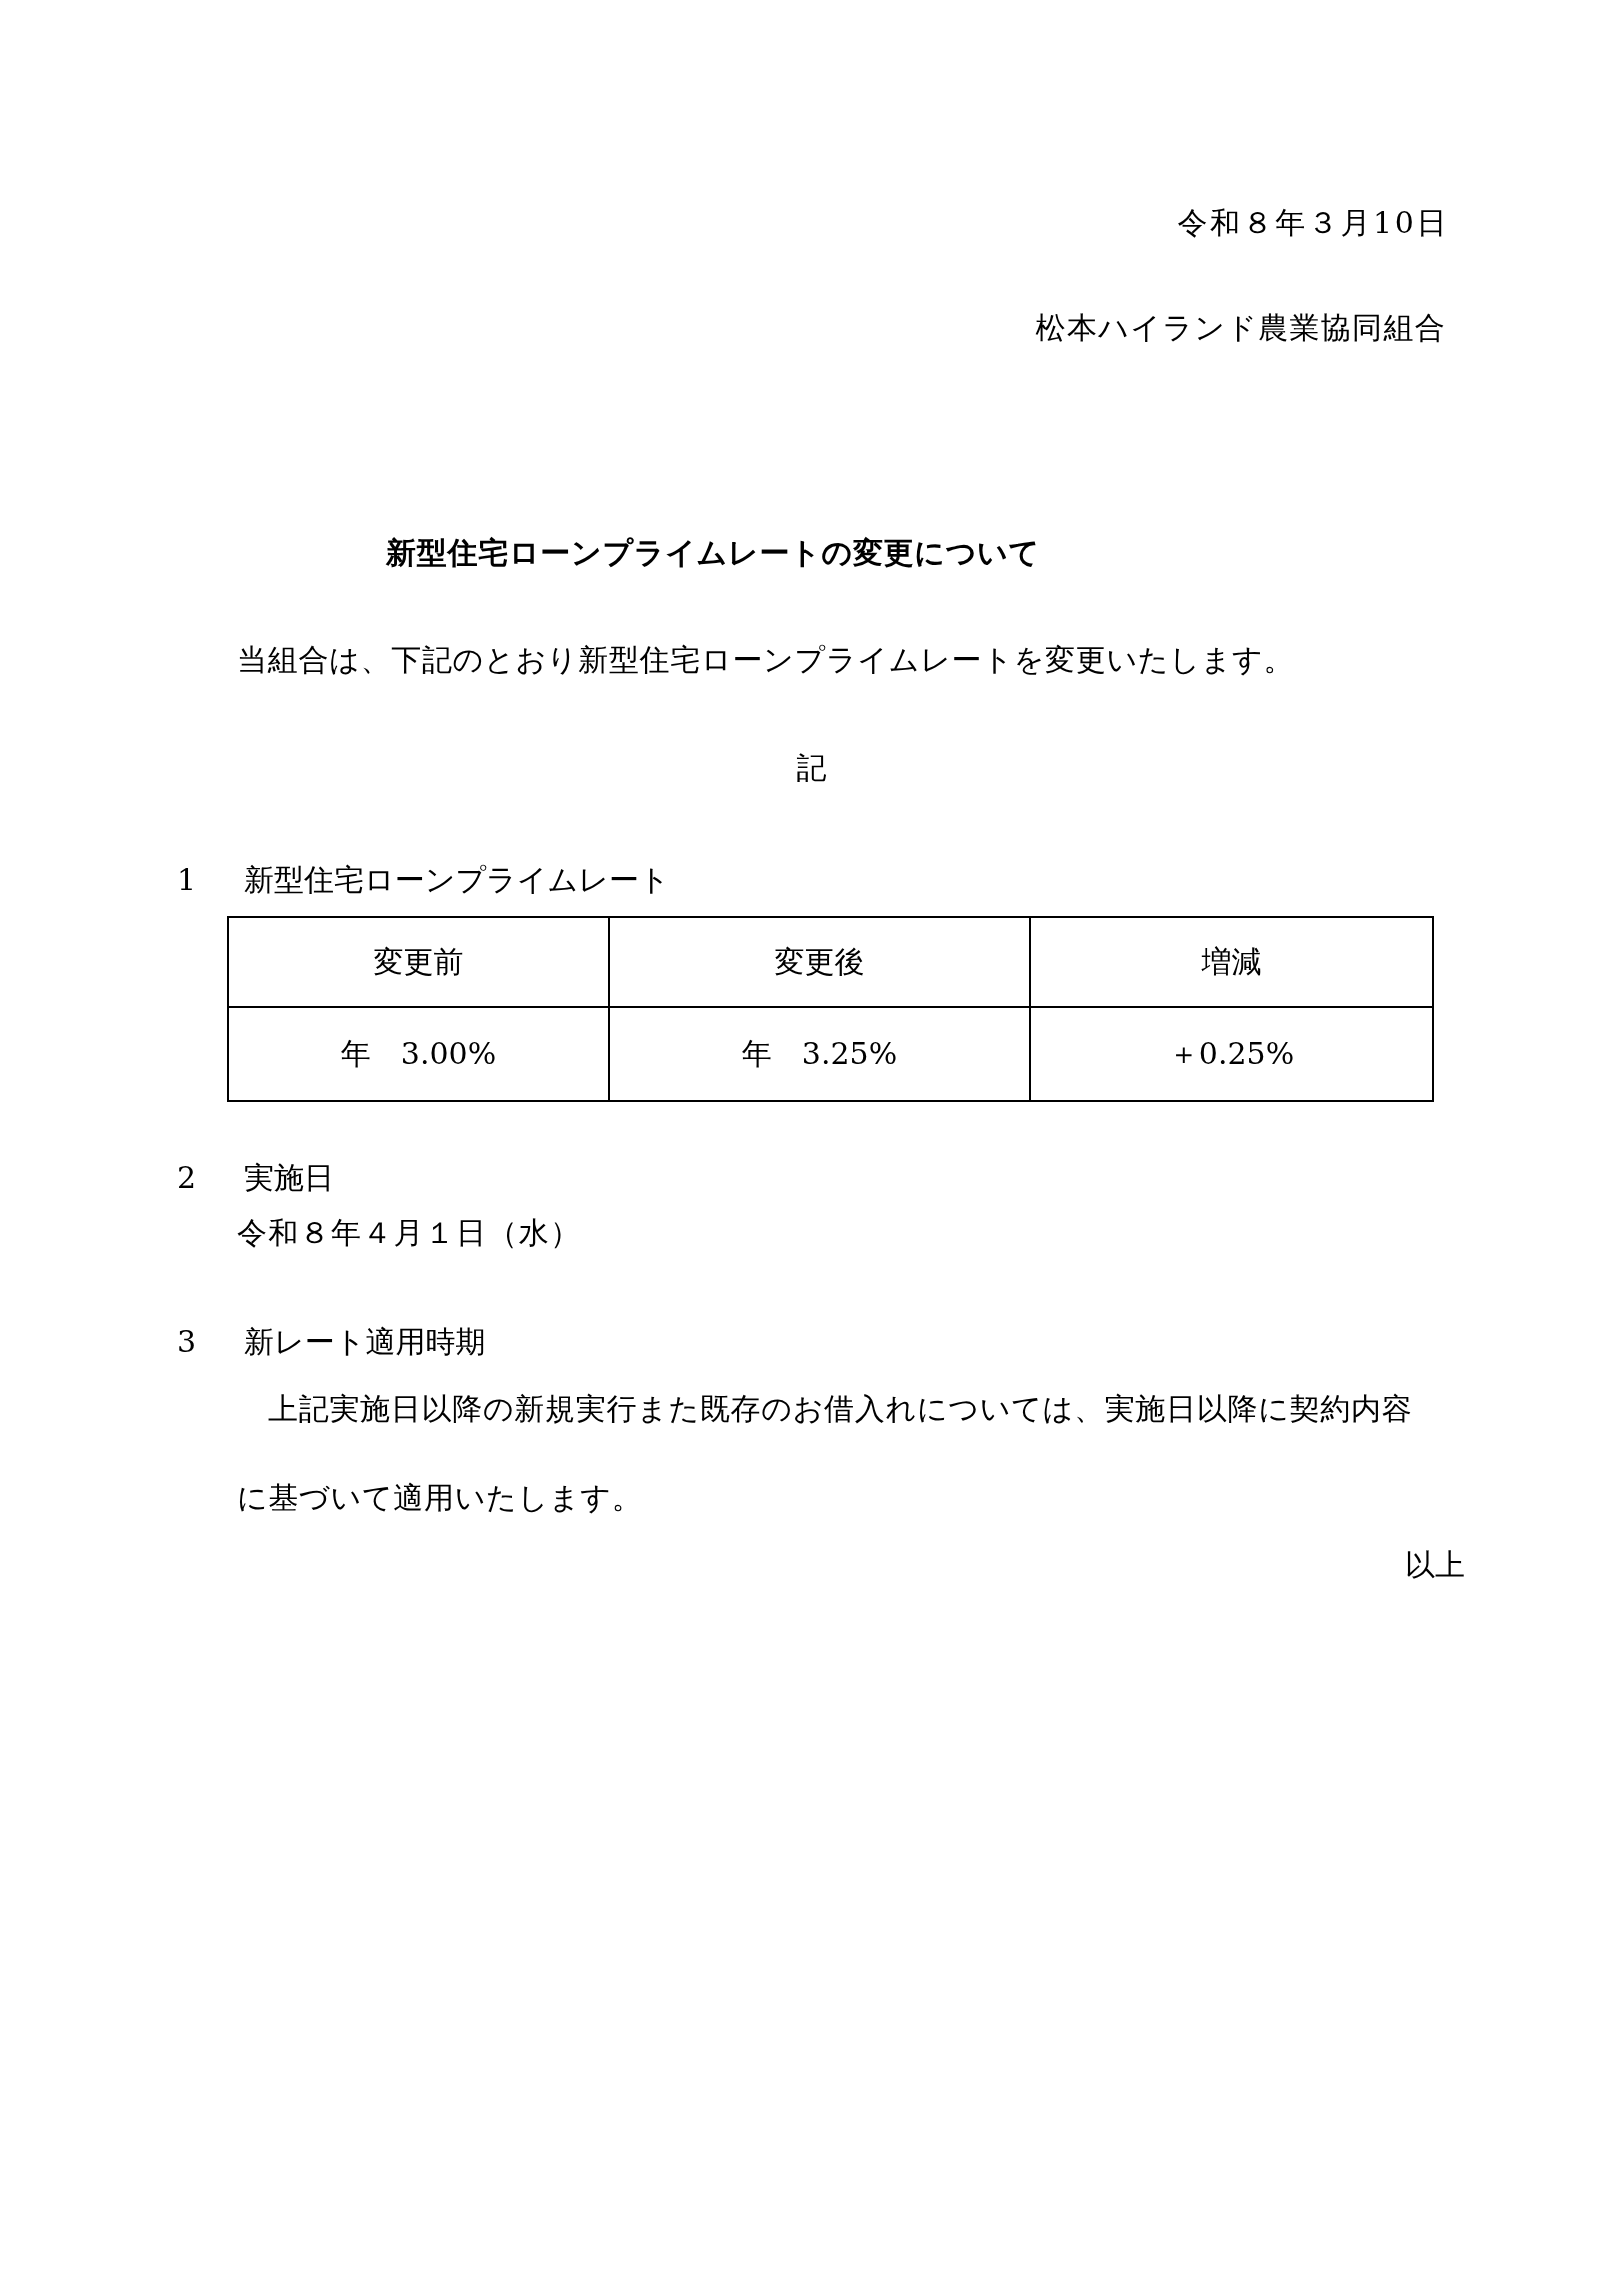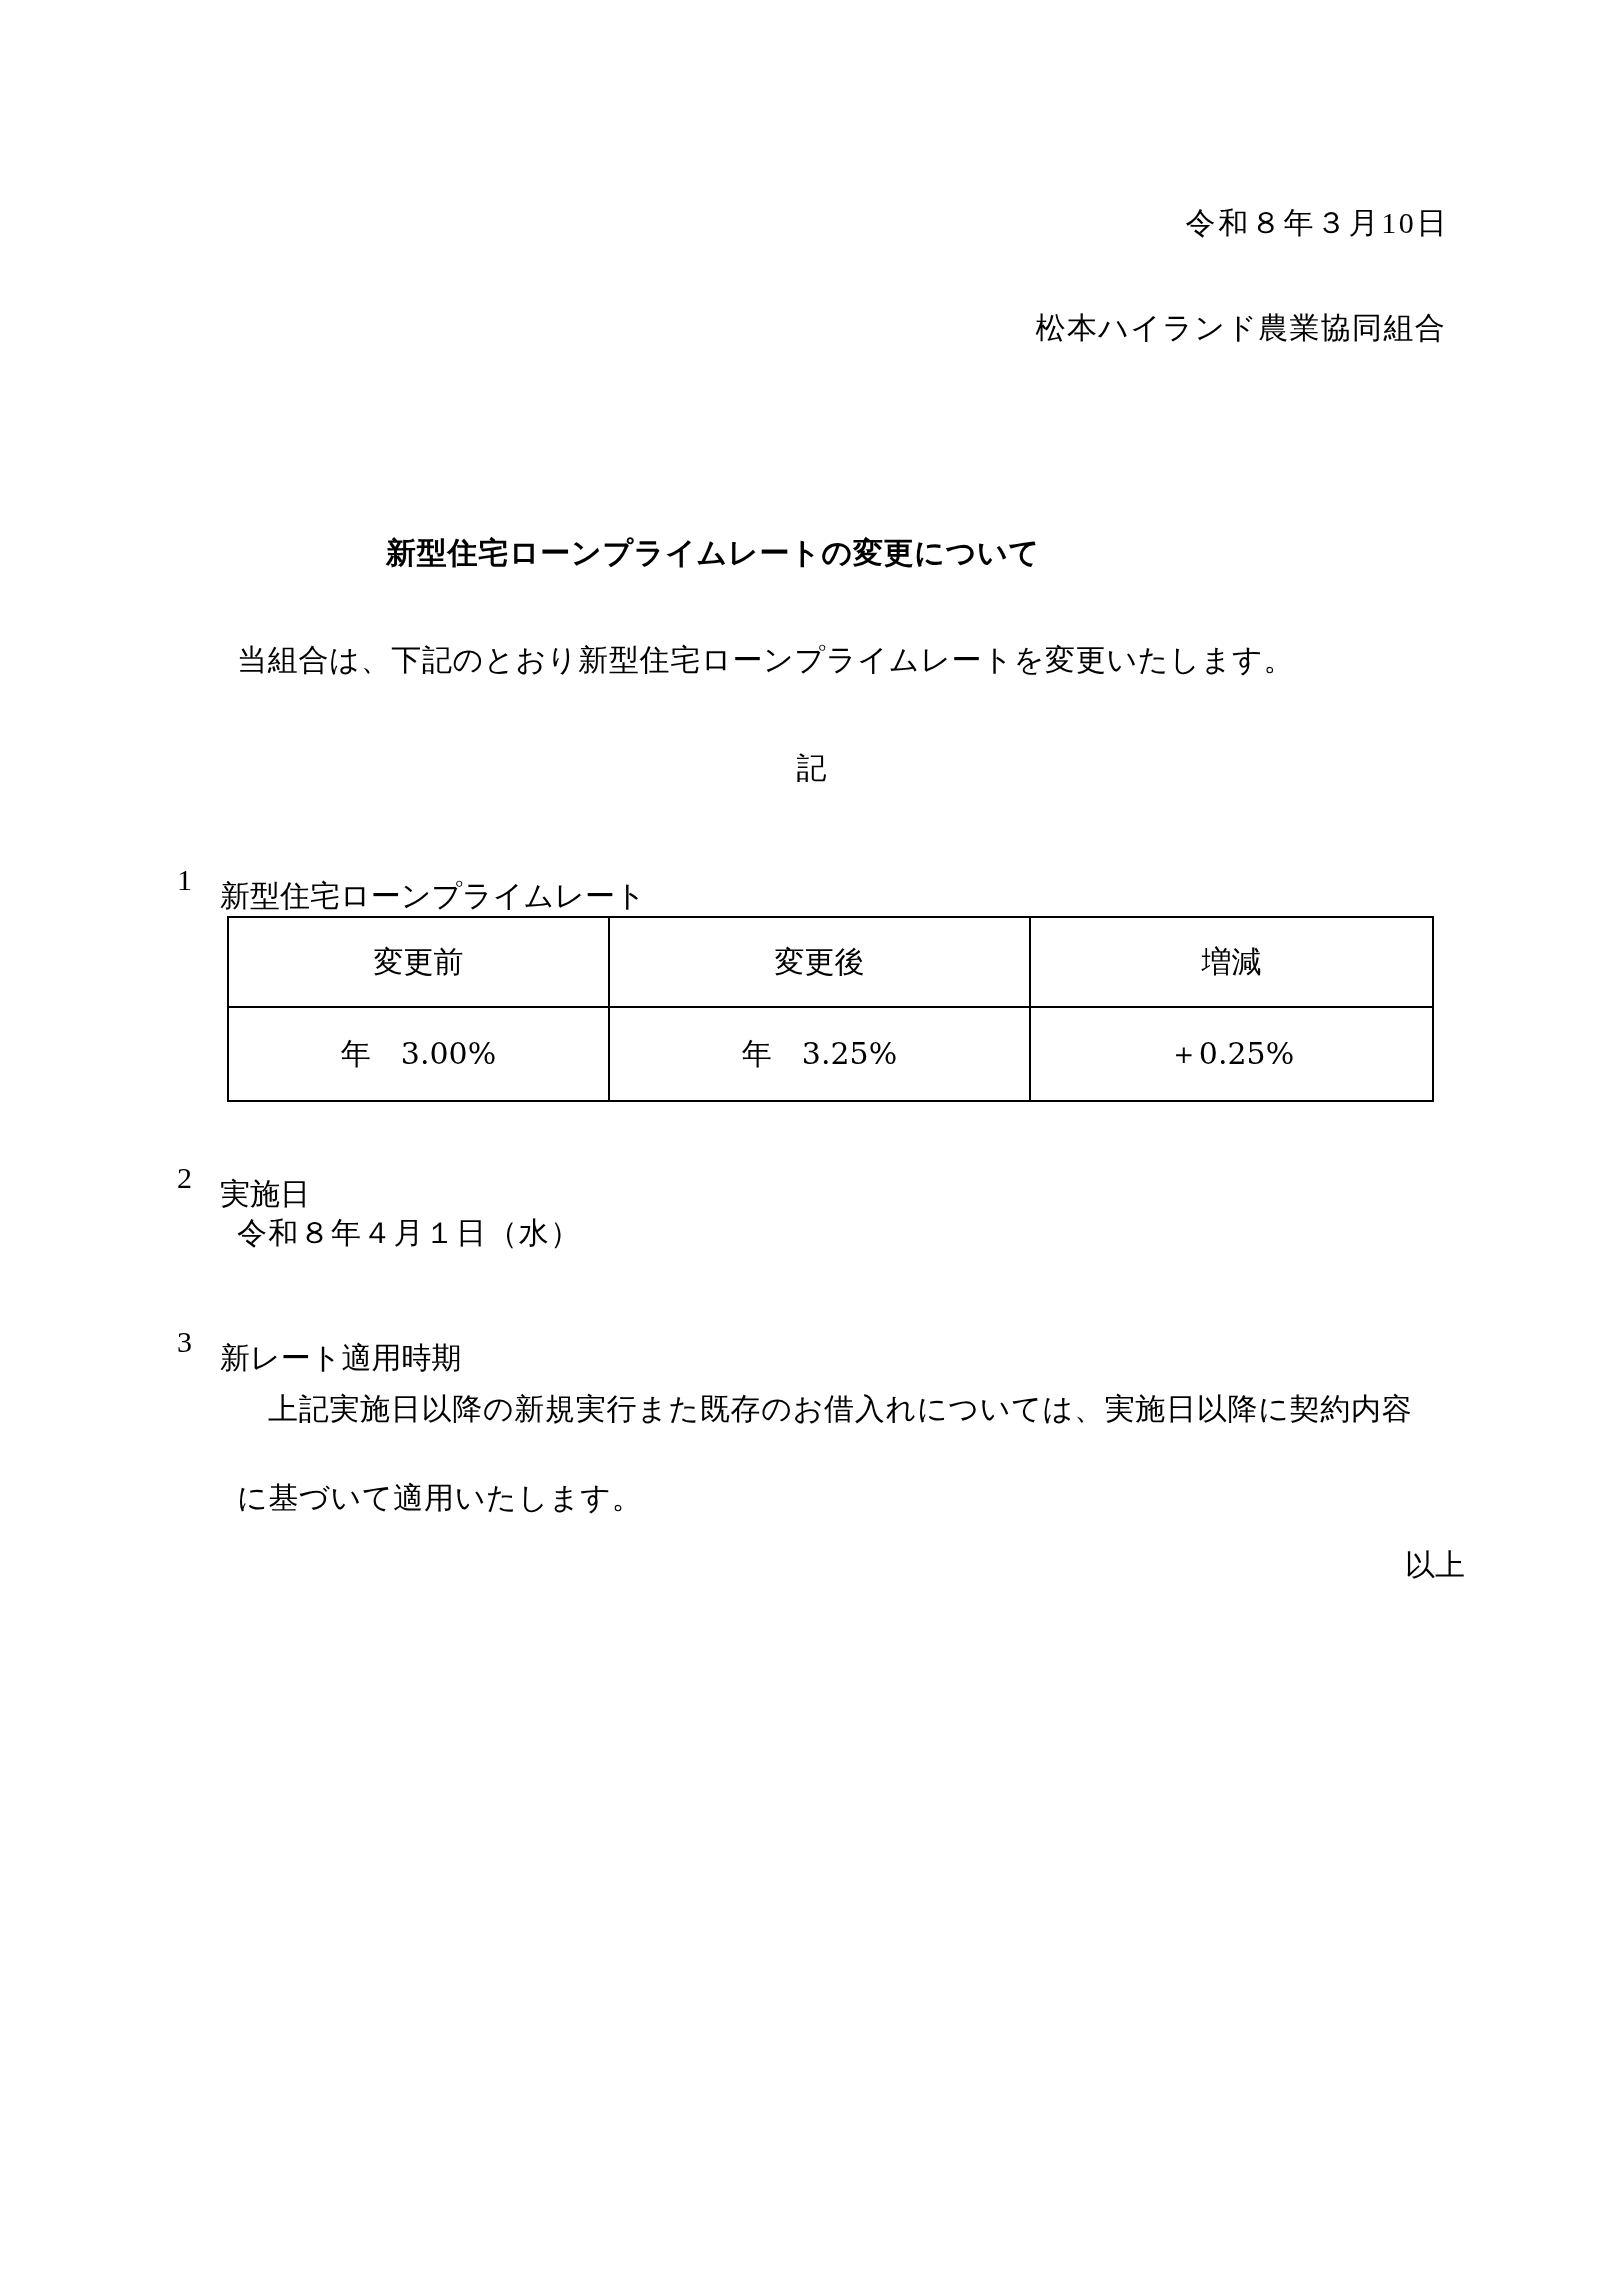--- a/index.html
+++ b/index.html
@@ -1,27 +1,27 @@
 <!DOCTYPE html>
 <html style="font-size:10.5px"><head>
 <meta charset="utf-8">
 <style>
   html, body { margin: 0; padding: 0; background: #ffffff; }
   body { width: 1623px; height: 2295px; position: relative; overflow: hidden;
          font-family: "DejaVu Serif", "Liberation Serif", serif; color: #000; }
-  .abs { position: absolute; white-space: nowrap; font-size: 30px; line-height: 1; font-family: Liberation Serif, serif; }
+  .abs { position: absolute; white-space: nowrap; font-size: 30px; line-height: 1; }
   .right { text-align: right; }
   .center { text-align: center; }
   #date { right: 174px; top: 208px; letter-spacing: 2.6px; }
   #org { right: 177px; top: 313px; letter-spacing: 1.3px; }
   #title { left: 0; width: 1426px; top: 538px; font-weight: bold; letter-spacing: 0.7px; }
   #intro { left: 237px; top: 645px; letter-spacing: 0.7px; }
   #ki { left: 0; width: 1623px; top: 753px; }
   .secnum { left: 177px; }
-  .sechead { left: 220px; margin-top: 16px; }
+  .sechead { left: 244px; }
   #s1num, #s1head { top: 865px; }
   table.rates { position: absolute; left: 227px; top: 916px; width: 1206px; height: 183px;
                 border-collapse: collapse; table-layout: fixed; }
   table.rates td, table.rates th { border: 2.6px solid #000; text-align: center; font-weight: normal;
                 font-size: 30px; padding: 4px; }
   table.rates tr.hdr { height: 90px; }
   table.rates tr.val { height: 94px; margin-top: 40px; }
   col.c1 { width: 381px; } col.c2 { width: 421px; } col.c3 { width: 403px; }
   #s2num, #s2head { top: 1163px; }
   #s2body { left: 237px; top: 1218px; letter-spacing: 1.3px; }

